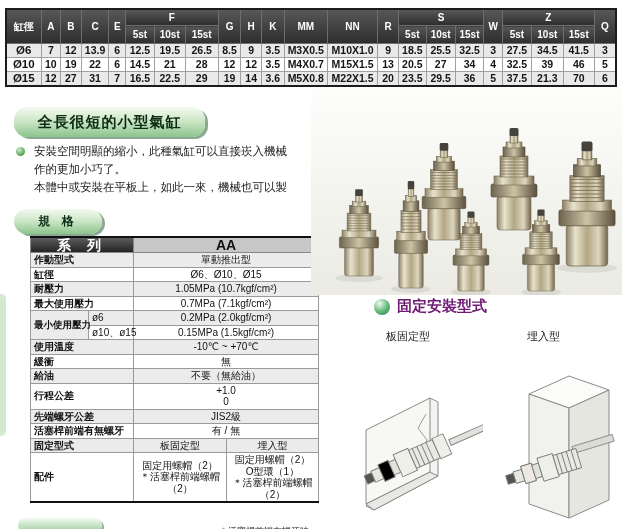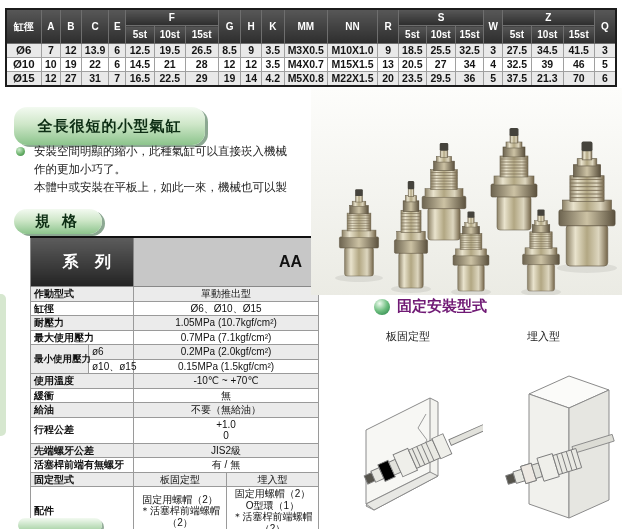--- a/index.html
+++ b/index.html
@@ -22,32 +22,32 @@
   table.dim tr.alt td{background:#e9e9e9;}
   table.dim td.bore{font-size:11.5px;}
   
   .pill{
     position:absolute;border-radius:13px;
     background:linear-gradient(180deg,#f3faf1 0%,#cfe7c9 45%,#8cc48c 100%);
     box-shadow:3px 2px 0 rgba(46,96,56,.55);
     display:flex;align-items:center;justify-content:center;
     color:#0d2e14;font-weight:bold;
   }
-  #feature-pill{left:14px;top:107px;width:191px;height:38px;font-size:15px;letter-spacing:1px;}
-  #spec-pill{left:14px;top:209px;width:88px;height:25px;font-size:15px;letter-spacing:4px;}
+  #feature-pill{left:14px;top:107px;width:191px;height:30px;font-size:15px;letter-spacing:1px;}
+  #spec-pill{left:14px;top:209px;width:88px;height:25px;font-size:12px;letter-spacing:4px;}
   #feature-desc{position:absolute;left:16px;top:142px;width:300px;}
   #feature-desc .bullet{
     position:absolute;left:0;top:5px;width:9px;height:9px;border-radius:50%;
     background:radial-gradient(circle at 35% 30%,#cdeccd,#64ad64 60%,#3c7d46);
   }
   #feature-desc .lines{margin-left:18px;font-size:11.5px;line-height:18px;color:#222;}
   
   #spec-wrap{position:absolute;left:30px;top:236px;width:288px;}
   table.spec{border-collapse:collapse;table-layout:fixed;width:288px;border-top:2px solid #111;border-bottom:2px solid #111;}
-  table.spec th{padding:16px;height:14px;font-size:16px;border:1px solid #888;line-height:1;text-align:right;}
+  table.spec th{padding:0;height:14px;font-size:14px;border:1px solid #888;line-height:1;}
   table.spec th.series{background:linear-gradient(180deg,#5c5c5c,#242424);color:#fff;letter-spacing:6px;}
   table.spec th.aa{background:#c7c7c7;color:#111;}
   table.spec td{border:1px solid #9a9a9a;font-size:10px;padding:1px 2px;line-height:1.15;background:#fff;}
   table.spec td.lbl{font-weight:bold;text-align:left;padding-left:3px;white-space:nowrap;overflow:visible;}
   table.spec td.sub{text-align:left;padding-left:3px;white-space:nowrap;}
   table.spec td.val{text-align:center;}
   table.spec tr.alt td{background:#ebebeb;}
   #spec-footnote{margin-top:22px;text-align:right;font-size:9px;color:#222;}
   
   #left-tab{position:absolute;left:0;top:294px;width:6px;height:142px;background:#d6e7cf;border-radius:0 5px 5px 0;}
@@ -181,21 +181,21 @@
             <td class="bore">Ø15</td>
             <td>12</td>
             <td>27</td>
             <td>31</td>
             <td>7</td>
             <td>16.5</td>
             <td>22.5</td>
             <td>29</td>
             <td>19</td>
             <td>14</td>
-            <td>4.2</td>
+            <td>3.6</td>
             <td>M5X0.8</td>
             <td>M22X1.5</td>
             <td>20</td>
             <td>23.5</td>
             <td>29.5</td>
             <td>36</td>
             <td>5</td>
             <td>37.5</td>
             <td>21.3</td>
             <td>70</td>

